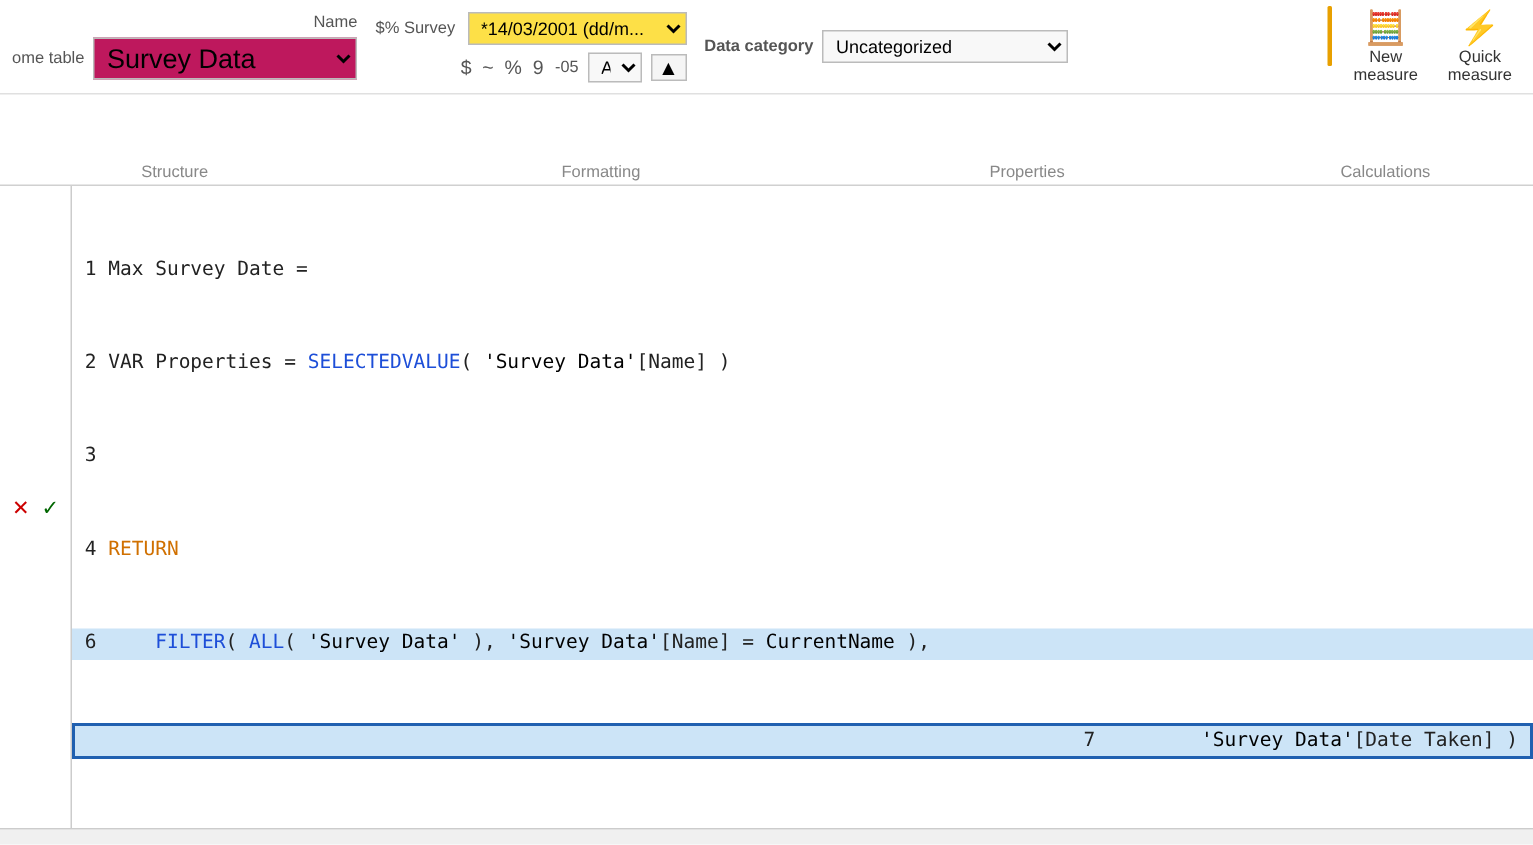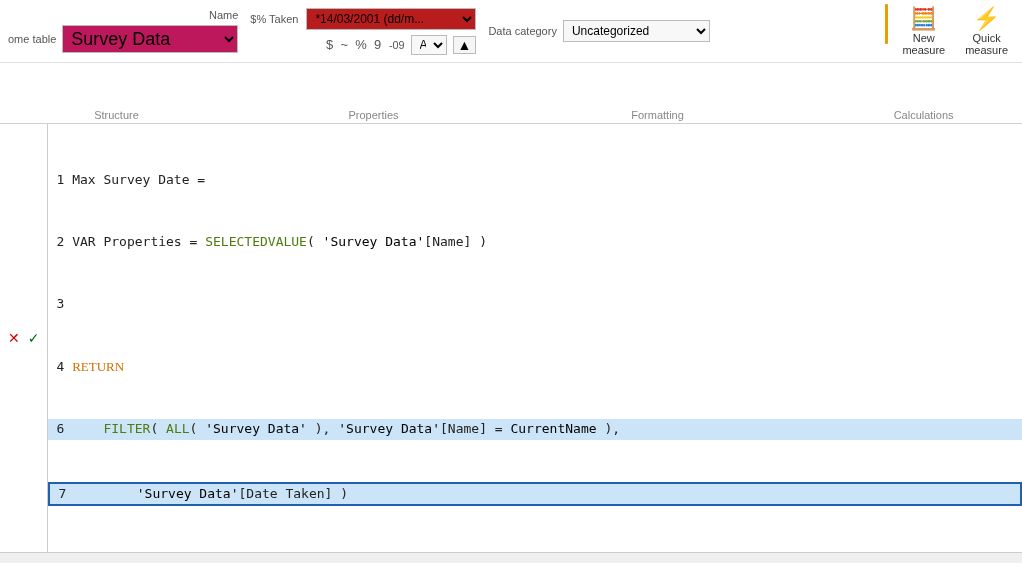--- a/index.html
+++ b/index.html
@@ -6,44 +6,44 @@
     body { font-family: 'Segoe UI', Arial, sans-serif; font-size: 13px; background: #f0f0f0; width: 1022px; height: 563px; overflow: hidden; }
 
     
     .ribbon { background: #fff; border-bottom: 1px solid #d0d0d0; padding: 0; }
     .ribbon-top { display: flex; align-items: center; padding: 4px 8px; gap: 12px; border-bottom: 1px solid #e0e0e0; }
     .ribbon-group { display: flex; flex-direction: column; align-items: flex-end; gap: 2px; }
     .field-name-input { border: 1px solid #bbb; padding: 2px 6px; font-size: 12px; width: 150px; background: #fff; }
     .home-table-label { font-size: 11px; color: #555; margin-right: 2px; }
     .home-table-select { border: 1px solid #bbb; padding: 2px 4px; font-size: 18px; width: 176px; background: #be185d; }
     .format-label { font-size: 11px; color: #555; margin-right: 2px; }
-    .format-select { border: 1px solid #bbb; padding: 2px 4px; font-size: 12px; width: 170px; background: #b91c1c; }
+    .format-select { border: 1px solid #bbb; padding: 2px 4px; font-size: 12px; width: 146px; background: #fde047; }
     .format-row { display: flex; align-items: center; gap: 6px; }
     .format-symbols { display: flex; align-items: center; gap: 4px; color: #555; font-size: 13px; }
     .auto-select { border: 1px solid #bbb; padding: 1px 4px; font-size: 12px; width: 36px; background: #f8f8f8; }
-    .data-cat-label { font-size: 11px; color: #555; margin-right: 2px; }
-    .data-cat-select { border: 1px solid #bbb; padding: 2px 4px; font-size: 12px; width: 147px; background: #f8f8f8; }
+    .data-cat-label { font-size: 11px; color: #555; margin-right: 2px; font-weight: bold; }
+    .data-cat-select { border: 1px solid #bbb; padding: 2px 4px; font-size: 12px; width: 164px; background: #f8f8f8; }
     .calc-buttons { display: flex; gap: 8px; margin-left: auto; }
     .calc-btn { display: flex; flex-direction: column; align-items: center; background: #fff; border: none; cursor: pointer; font-size: 11px; color: #333; padding: 2px 6px; }
     .calc-btn .icon { font-size: 22px; }
     .calc-btn.new .icon { color: #2060b0; }
     .calc-btn.quick .icon { color: #e08020; }
     .ribbon-bottom { display: flex; padding: 2px 8px; gap: 40px; margin-top: 44px; }
     .ribbon-section-label { font-size: 11px; color: #888; text-align: center; flex: 1; }
 
     
     .formula-bar { background: #fff; border-bottom: 1px solid #ccc; display: flex; align-items: stretch; }
     .formula-controls { display: flex; align-items: center; gap: 4px; padding: 4px 6px; border-right: 1px solid #ccc; }
     .ctrl-btn { background: none; border: none; cursor: pointer; font-size: 14px; color: #555; padding: 0 2px; }
     .ctrl-btn.x { color: #c00; }
     .ctrl-btn.check { color: #060; }
     .formula-code { flex: 1; padding: 4px 8px; font-family: 'Consolas', monospace; font-size: 13px; background: #fff; white-space: pre; line-height: 1.6; overflow: hidden; }
     .line { display: block; }
-    .kw-blue { color: #4d7c0f; }
-    .kw-orange { color: #d07000; font-family: Liberation Serif, serif; }
+    .kw-blue { color: #1d4ed8; }
+    .kw-orange { color: #d07000; }
     .kw-cyan { color: #000000; }
     .text-dark { color: #222; }
     .line-highlight { background: #cce4f7; display: block; margin: 0 -8px; padding: 0 8px; }
   </style>
 </head>
 <body>
 
 <div class="ribbon">
   <div class="ribbon-top">
 
@@ -54,27 +54,27 @@
       <div style="display:flex;align-items:center;gap:4px;margin-top:2px;">
         <span class="home-table-label">ome table</span>
         <select class="home-table-select">
           <option>Survey Data</option>
         </select>
       </div>
     </div>
 
     <div class="ribbon-group">
       <div class="format-row">
-        <span class="format-label">$% Taken</span>
+        <span class="format-label">$% Survey</span>
         <select class="format-select">
           <option>*14/03/2001 (dd/m...</option>
         </select>
       </div>
       <div class="format-row" style="margin-top:3px;">
-        <span class="format-symbols">$ &nbsp;~&nbsp; % &nbsp;9&nbsp; <sup>-09</sup></span>
+        <span class="format-symbols">$ &nbsp;~&nbsp; % &nbsp;9&nbsp; <sup>-05</sup></span>
         <select class="auto-select">
           <option>Auto</option>
         </select>
         <button style="border:1px solid #bbb;background:#f5f5f5;padding:0 4px;font-size:14px;cursor:pointer;">▲</button>
       </div>
     </div>
 
     <div class="ribbon-group">
       <div style="display:flex;align-items:center;gap:4px;">
         <span class="data-cat-label">Data category</span>
@@ -92,32 +92,32 @@
       </button>
       <button class="calc-btn quick">
         <span class="icon">⚡</span>
         <span>Quick<br>measure</span>
       </button>
     </div>
   </div>
 
   <div class="ribbon-bottom">
     <span class="ribbon-section-label" style="flex:1.2">Structure</span>
+    <span class="ribbon-section-label" style="flex:1.5">Formatting</span>
     <span class="ribbon-section-label" style="flex:1.2">Properties</span>
-    <span class="ribbon-section-label" style="flex:1.5">Formatting</span>
     <span class="ribbon-section-label" style="flex:1">Calculations</span>
   </div>
 </div>
 
 <div class="formula-bar">
   <div class="formula-controls">
     <button class="ctrl-btn x">✕</button>
     <button class="ctrl-btn check">✓</button>
   </div>
   <div class="formula-code">
     <span class="line"><span class="text-dark">1 </span><span><span class="text-dark">Max Survey Date =</span></span></span>
     <span class="line"><span class="text-dark">2 </span><span class="text-dark">VAR Properties = </span><span class="kw-blue">SELECTEDVALUE</span><span class="text-dark">( </span><span class="kw-cyan">'Survey Data'</span><span class="text-dark">[Name] )</span></span>
     <span class="line"><span class="text-dark">3 </span></span>
     <span class="line"><span class="text-dark">4 </span><span class="kw-orange">RETURN</span></span>
     <span class="line line-highlight"><span class="text-dark">6 &nbsp;&nbsp;&nbsp;&nbsp;</span><span class="kw-blue">FILTER</span><span class="text-dark">( </span><span class="kw-blue">ALL</span><span class="text-dark">( </span><span class="kw-cyan">'Survey Data'</span><span class="text-dark"> ), </span><span class="kw-cyan">'Survey Data'</span><span class="text-dark">[Name] = </span><span class="kw-cyan">CurrentName</span><span class="text-dark"> ),</span></span>
-    <span class="line line-highlight" style="border:2px solid #2060b0;display:block;margin:0 -8px;padding:0 8px;"><span class="text-dark">7 &nbsp;&nbsp;&nbsp;&nbsp;&nbsp;&nbsp;&nbsp;&nbsp;</span><span class="kw-cyan">'Survey Data'</span><span class="text-dark">[Date Taken] )</span></span>
+    <span class="line line-highlight" style="border:2px solid #2060b0;display:block;margin:0 -8px;padding:0 8px;text-align:right;"><span class="text-dark">7 &nbsp;&nbsp;&nbsp;&nbsp;&nbsp;&nbsp;&nbsp;&nbsp;</span><span class="kw-cyan">'Survey Data'</span><span class="text-dark">[Date Taken] )</span></span>
   </div>
 </div>
 
 </body></html>

